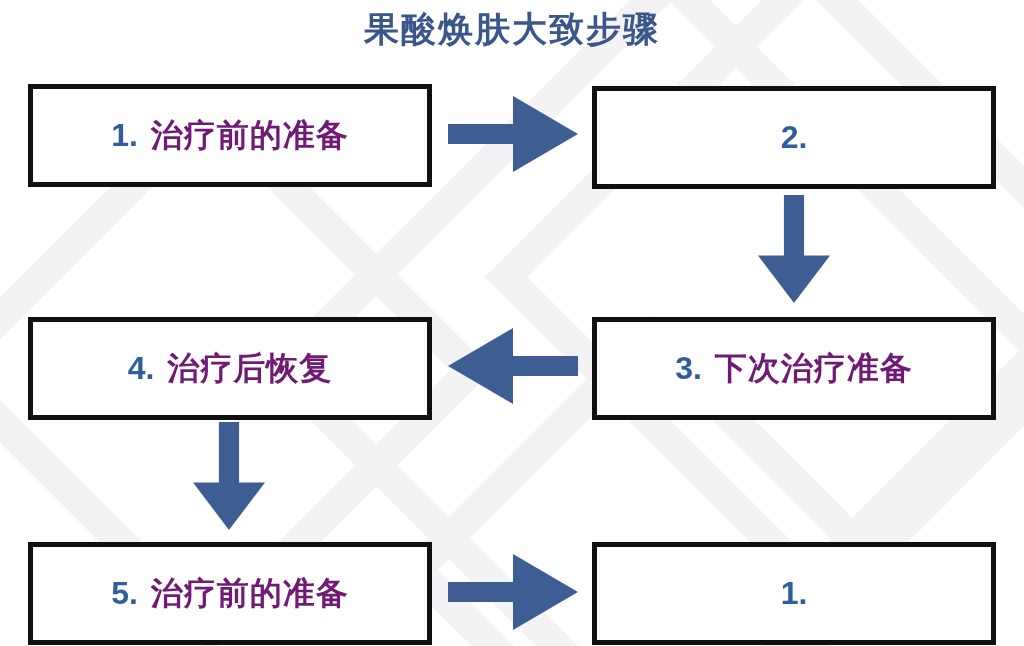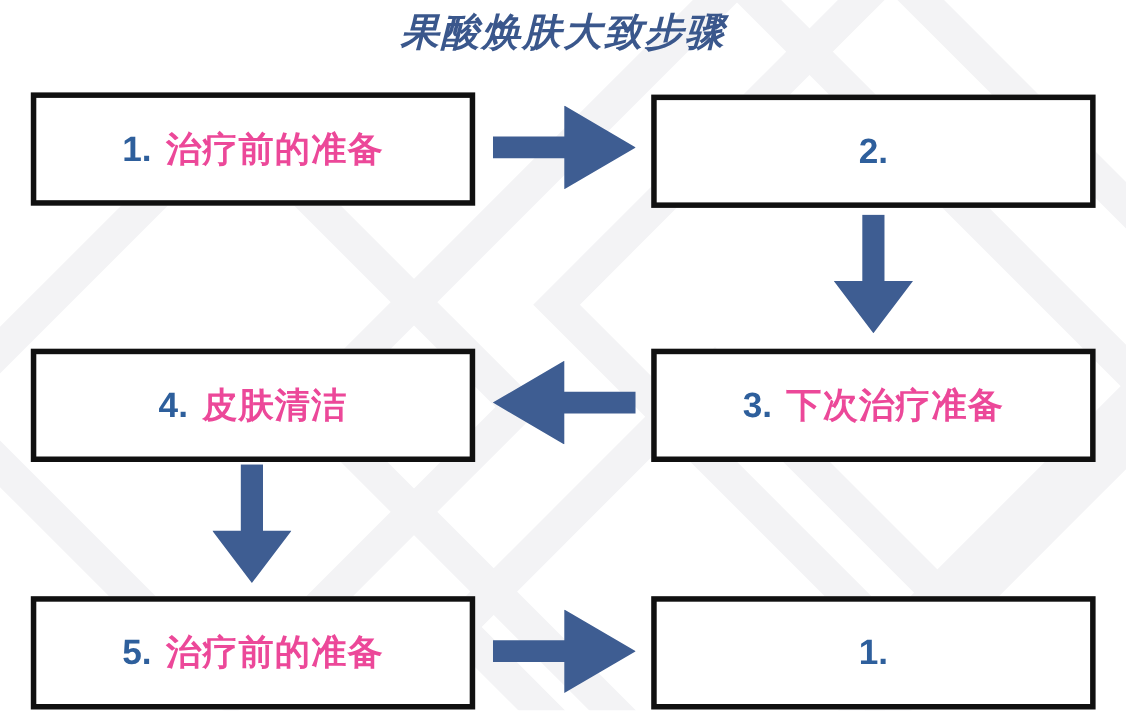--- a/index.html
+++ b/index.html
@@ -34,21 +34,20 @@
     position: absolute;
     top: 6px;
     left: 0;
     width: 100%;
     text-align: center;
     font-size: 35px;
     font-weight: bold;
     color: #3a578c;
     letter-spacing: 2px;
     z-index: 2;
-    font-style: italic;
   }
 
   
   .box {
     position: absolute;
     width: 404px;
     height: 103px;
     box-sizing: border-box;
     background: #ffffff;
     border: 5px solid #101010;
@@ -59,21 +58,21 @@
     z-index: 2;
   }
   .box .num {
     font-size: 32px;
     font-weight: bold;
     color: #2e5f9c;
   }
   .box .label {
     font-size: 32px;
     font-weight: bold;
-    color: #ec4899;
+    color: #701a75;
     letter-spacing: 1px;
   }
   .box-1 { left: 28px;  top: 84px;  }
   .box-2 { left: 592px; top: 86px;  }
   .box-3 { left: 592px; top: 317px; }
   .box-4 { left: 28px;  top: 317px; }
   .box-5 { left: 28px;  top: 542px; }
   .box-6 { left: 592px; top: 542px; }
 
   
@@ -121,21 +120,21 @@
     <span class="num">2.</span>
   </div>
 
   <div class="box box-3">
     <span class="num">3.</span>
     <span class="label">下次治疗准备</span>
   </div>
 
   <div class="box box-4">
     <span class="num">4.</span>
-    <span class="label">皮肤清洁</span>
+    <span class="label">治疗后恢复</span>
   </div>
 
   <div class="box box-5">
     <span class="num">5.</span>
     <span class="label">治疗前的准备</span>
   </div>
 
   <div class="box box-6">
     <span class="num">1.</span>
   </div>

